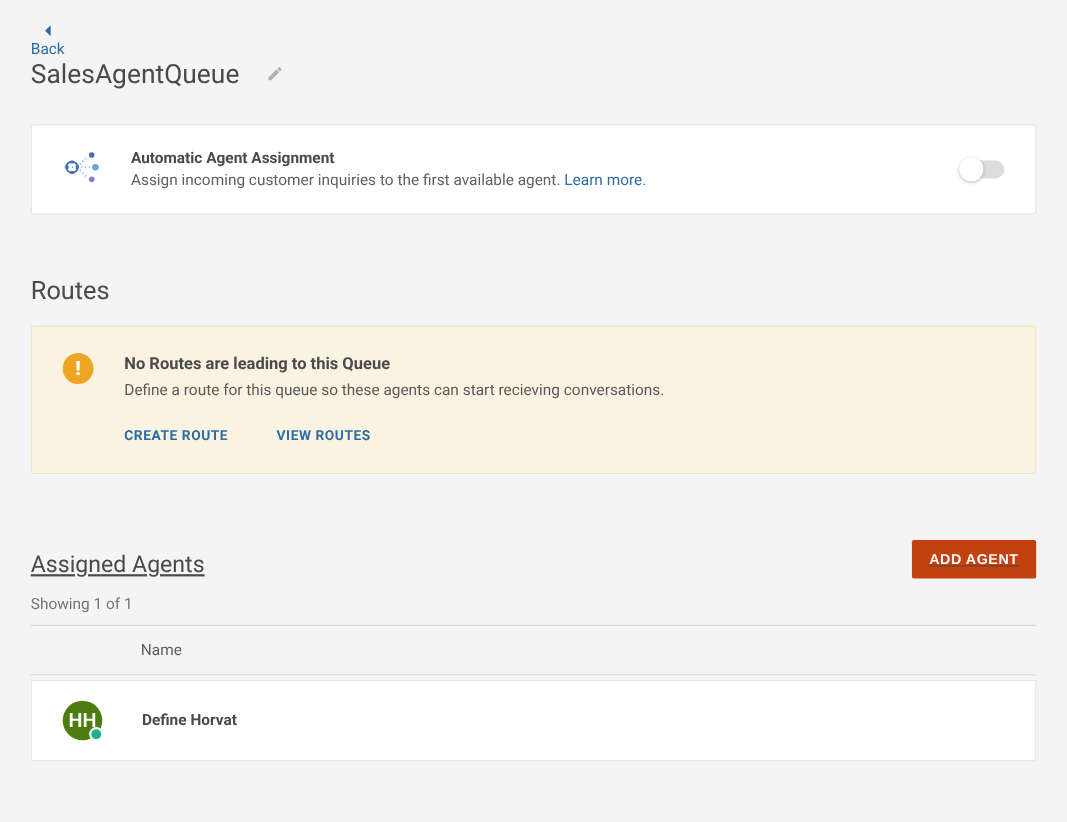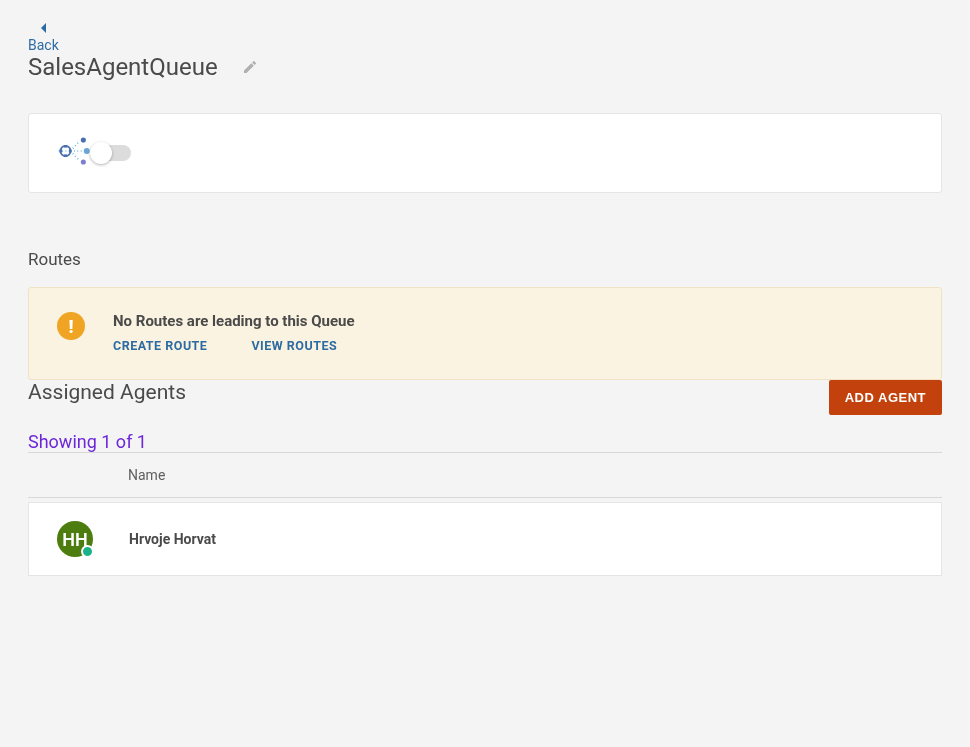--- a/index.html
+++ b/index.html
@@ -74,21 +74,21 @@
     position: absolute;
     left: -1px; top: -3px;
     width: 22px; height: 22px;
     background: #fff;
     border-radius: 50%;
     box-shadow: 0 1px 3px rgba(0,0,0,0.3);
   }
 
   
   .section-heading {
-    font-size: 17px;
+    font-size: 23px;
     font-weight: 400;
     color: #4a4a4a;
     margin-top: 56px;
     margin-bottom: 18px;
   }
   .warn {
     background: #fbf3e1;
     border: 1px solid #f0e2c4;
     border-radius: 3px;
     padding: 24px 28px 26px 28px;
@@ -115,39 +115,42 @@
     font-size: 12.5px;
     font-weight: 700;
     letter-spacing: 0.5px;
     color: #2d6ca2;
     cursor: pointer;
   }
 
   
   .aa-header {
     display: flex;
-    align-items: flex-start;
+    align-items: flex-end;
     justify-content: space-between;
+    margin-top: 60px;
+    text-decoration: underline;
   }
   .aa-title { font-size: 21px; font-weight: 400; color: #4a4a4a; }
   .add-btn {
     background: #c2410c;
     color: #fff;
     font-weight: 700;
     font-size: 13px;
     letter-spacing: 0.5px;
     padding: 10px 16px;
     border: none;
     border-radius: 2px;
     cursor: pointer;
   }
   .showing {
-    font-size: 18px;
-    color: #6d28d9;
+    font-size: 14px;
+    color: #737373;
     margin-top: 16px;
+    margin-bottom: 10px;
   }
   .tbl-head {
     border-top: 1px solid #d8d8d8;
     border-bottom: 1px solid #d8d8d8;
     padding: 14px 0 14px 100px;
     font-size: 14px;
     color: #606060;
   }
   .agent-row {
     background: #fff;
@@ -215,43 +218,50 @@
       <path d="M16 17 l10 -11" stroke="#5fb8d4" stroke-width="2" stroke-dasharray="1 3"></path>
       <path d="M16 17 l14 0" stroke="#5fb8d4" stroke-width="2" stroke-dasharray="1 3"></path>
       <path d="M16 17 l10 11" stroke="#5fb8d4" stroke-width="2" stroke-dasharray="1 3"></path>
       <circle cx="10" cy="17" r="6" fill="none" stroke="#4a6fb0" stroke-width="2"></circle>
       <rect x="3" y="15" width="3" height="4" fill="#4a6fb0"></rect>
       <rect x="14" y="15" width="3" height="4" fill="#4a6fb0"></rect>
       <rect x="8" y="10" width="4" height="3" fill="#4a6fb0"></rect>
       <rect x="8" y="21" width="4" height="3" fill="#4a6fb0"></rect>
     </svg>
   </span>
+  <div class="auto-txt">
+    <div class="auto-title">Automatic Agent Assignment</div>
+    <div class="auto-sub">
+      <span>Assign incoming customer inquiries to the first available agent. </span><span class="learn">Learn more.</span>
+    </div>
+  </div>
   <div class="toggle"></div>
 </div>
 
 
 <div class="section-heading">Routes</div>
 <div class="warn">
   <div class="warn-icon">!</div>
   <div class="warn-body">
     <div class="warn-title">No Routes are leading to this Queue</div>
+    <div class="warn-sub">Define a route for this queue so these agents can start recieving conversations.</div>
     <div class="warn-actions">
       <span>CREATE ROUTE</span>
       <span>VIEW ROUTES</span>
     </div>
   </div>
 </div>
 
 
 <div class="aa-header">
   <div class="aa-title">Assigned Agents</div>
   <button class="add-btn">ADD AGENT</button>
 </div>
 <div class="showing">Showing 1 of 1</div>
 <div class="tbl-head">Name</div>
 
 <div class="agent-row">
   <div class="avatar">HH</div>
-  <div class="agent-name">Hrvoje Horvat</div>
+  <div class="agent-name">Define Horvat</div>
 </div>
 
 
 
 
 </body></html>

